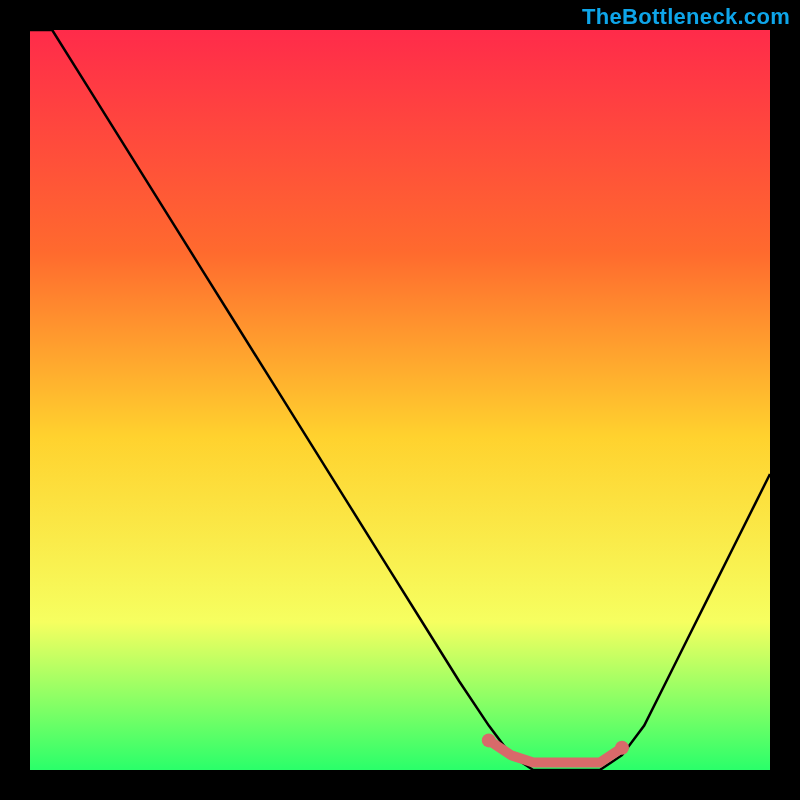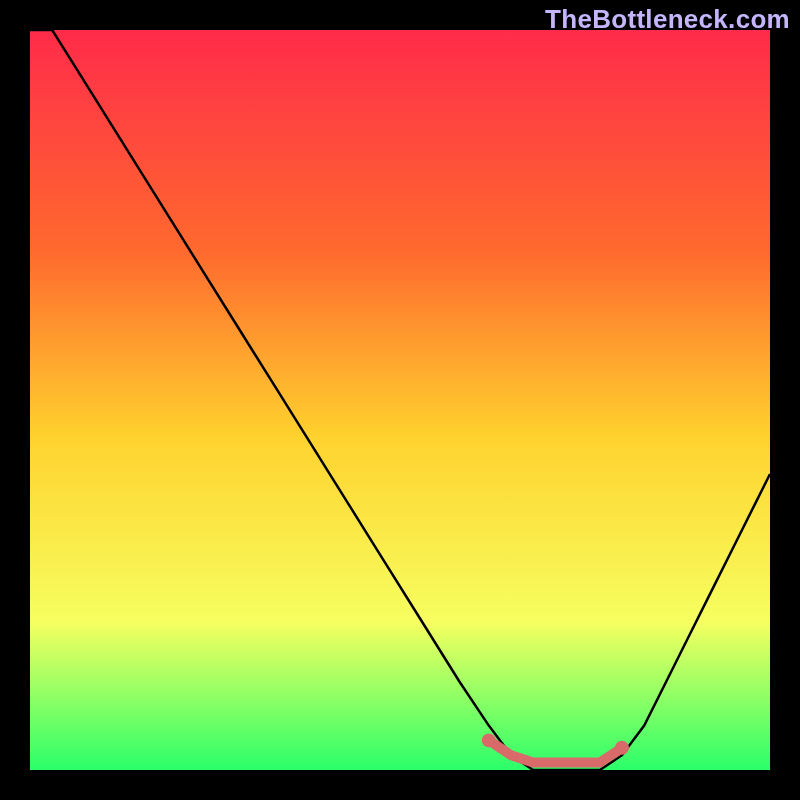--- a/index.html
+++ b/index.html
@@ -13,23 +13,23 @@
   }
   .chart-wrapper {
     position: relative;
     width: 800px;
     height: 800px;
   }
   .watermark {
     position: absolute;
     top: 4px;
     right: 10px;
-    font-size: 26px;
+    font-size: 22px;
     font-weight: 600;
-    color: #c4b5fd;
+    color: #0ea5e9;
     letter-spacing: 0.3px;
     z-index: 5;
   }
   .plot-area {
     position: absolute;
     left: 30px;
     top: 30px;
     width: 740px;
     height: 740px;
   }

